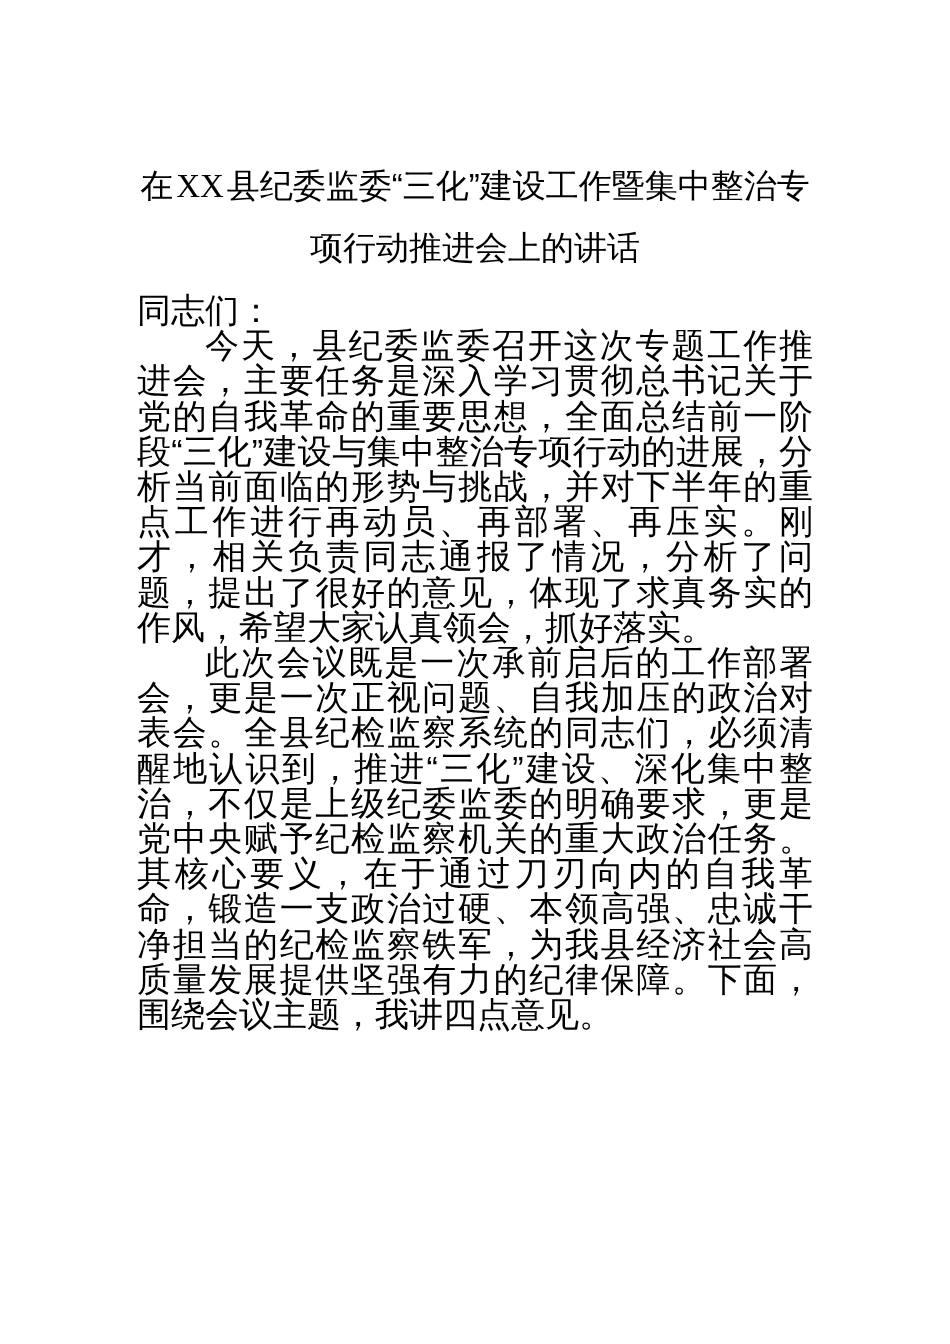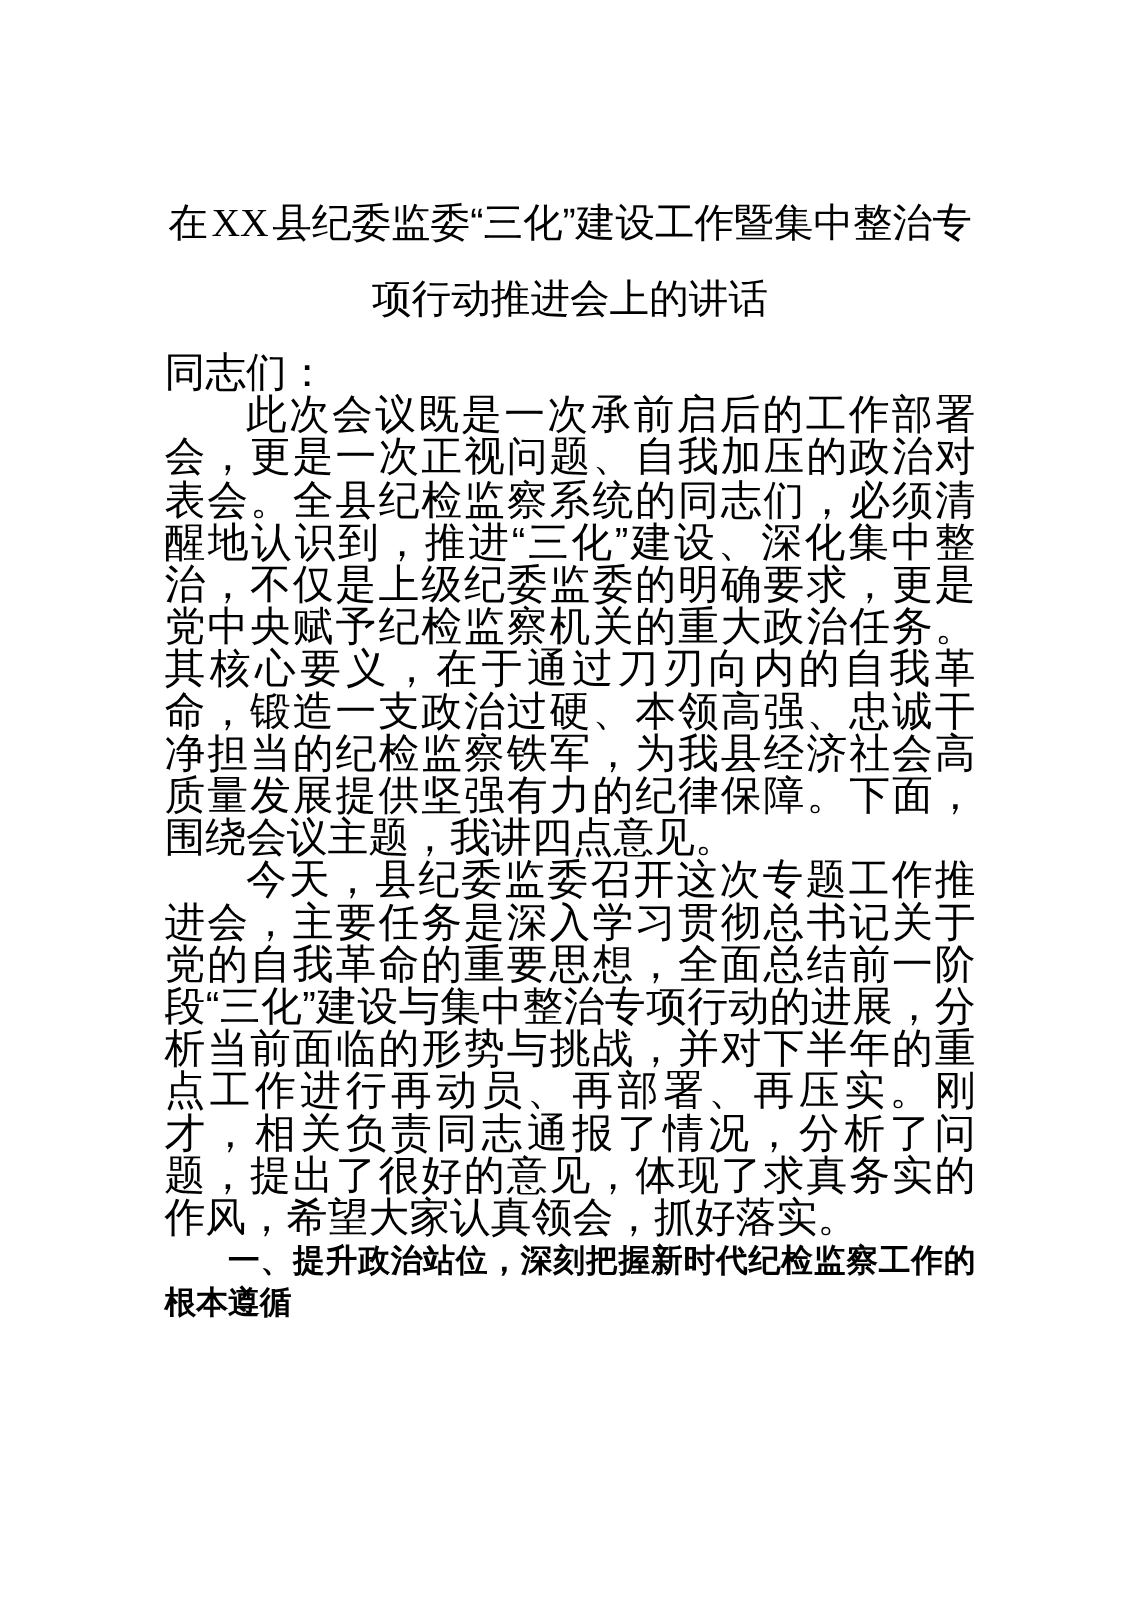--- a/index.html
+++ b/index.html
@@ -74,21 +74,20 @@
 </head>
 <body>
 
 <div class="page">
   <div class="content">
 
     <h1 class="doc-title"><span>在</span><span class="latin">XX</span><span>县纪委监委“三化”建设工作暨集中整治专项行动推进会上的讲话</span></h1>
 
     <p class="body-para salutation">同志们：</p>
 
+    <p class="body-para indent2">今天，县纪委监委召开这次专题工作推进会，主要任务是深入学习贯彻总书记关于党的自我革命的重要思想，全面总结前一阶段“三化”建设与集中整治专项行动的进展，分析当前面临的形势与挑战，并对下半年的重点工作进行再动员、再部署、再压实。刚才，相关负责同志通报了情况，分析了问题，提出了很好的意见，体现了求真务实的作风，希望大家认真领会，抓好落实。</p>
+
     <p class="body-para indent2">此次会议既是一次承前启后的工作部署会，更是一次正视问题、自我加压的政治对表会。全县纪检监察系统的同志们，必须清醒地认识到，推进“三化”建设、深化集中整治，不仅是上级纪委监委的明确要求，更是党中央赋予纪检监察机关的重大政治任务。其核心要义，在于通过刀刃向内的自我革命，锻造一支政治过硬、本领高强、忠诚干净担当的纪检监察铁军，为我县经济社会高质量发展提供坚强有力的纪律保障。下面，围绕会议主题，我讲四点意见。</p>
 
-    <p class="body-para indent2">今天，县纪委监委召开这次专题工作推进会，主要任务是深入学习贯彻总书记关于党的自我革命的重要思想，全面总结前一阶段“三化”建设与集中整治专项行动的进展，分析当前面临的形势与挑战，并对下半年的重点工作进行再动员、再部署、再压实。刚才，相关负责同志通报了情况，分析了问题，提出了很好的意见，体现了求真务实的作风，希望大家认真领会，抓好落实。</p>
-
-    <p class="heading-para">一、提升政治站位，深刻把握新时代纪检监察工作的根本遵循</p>
 
 
   </div>
 </div>
 
 </body></html>

